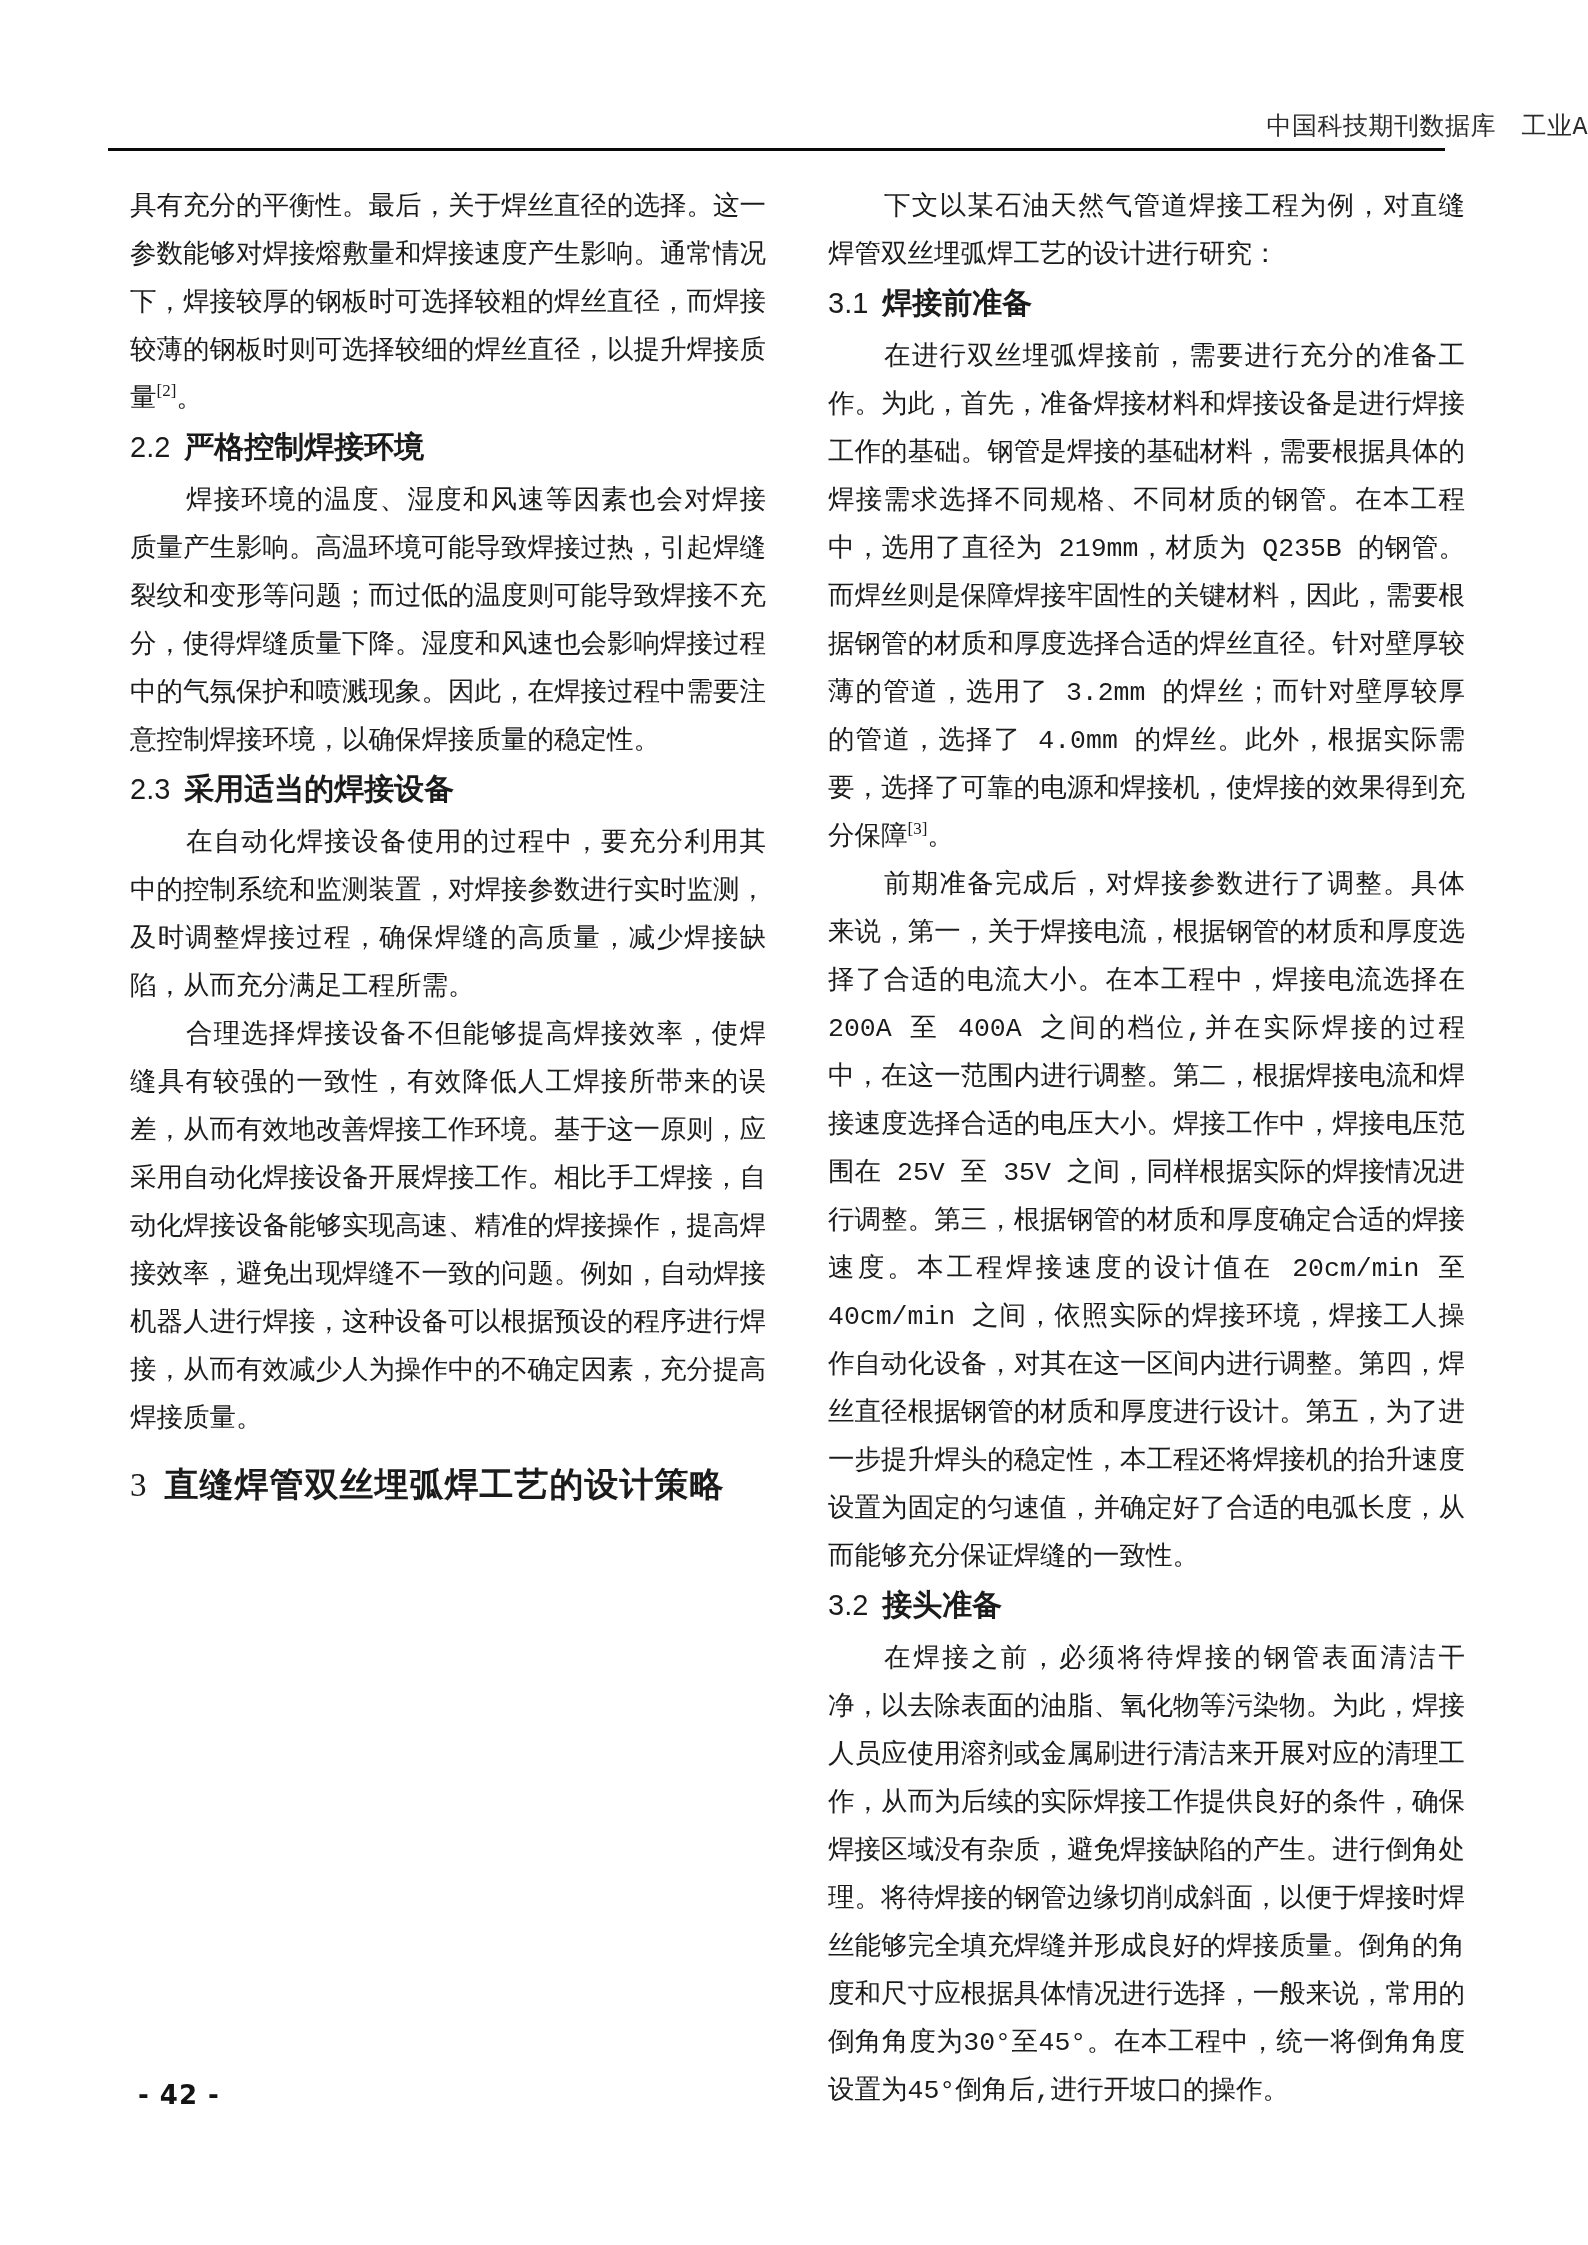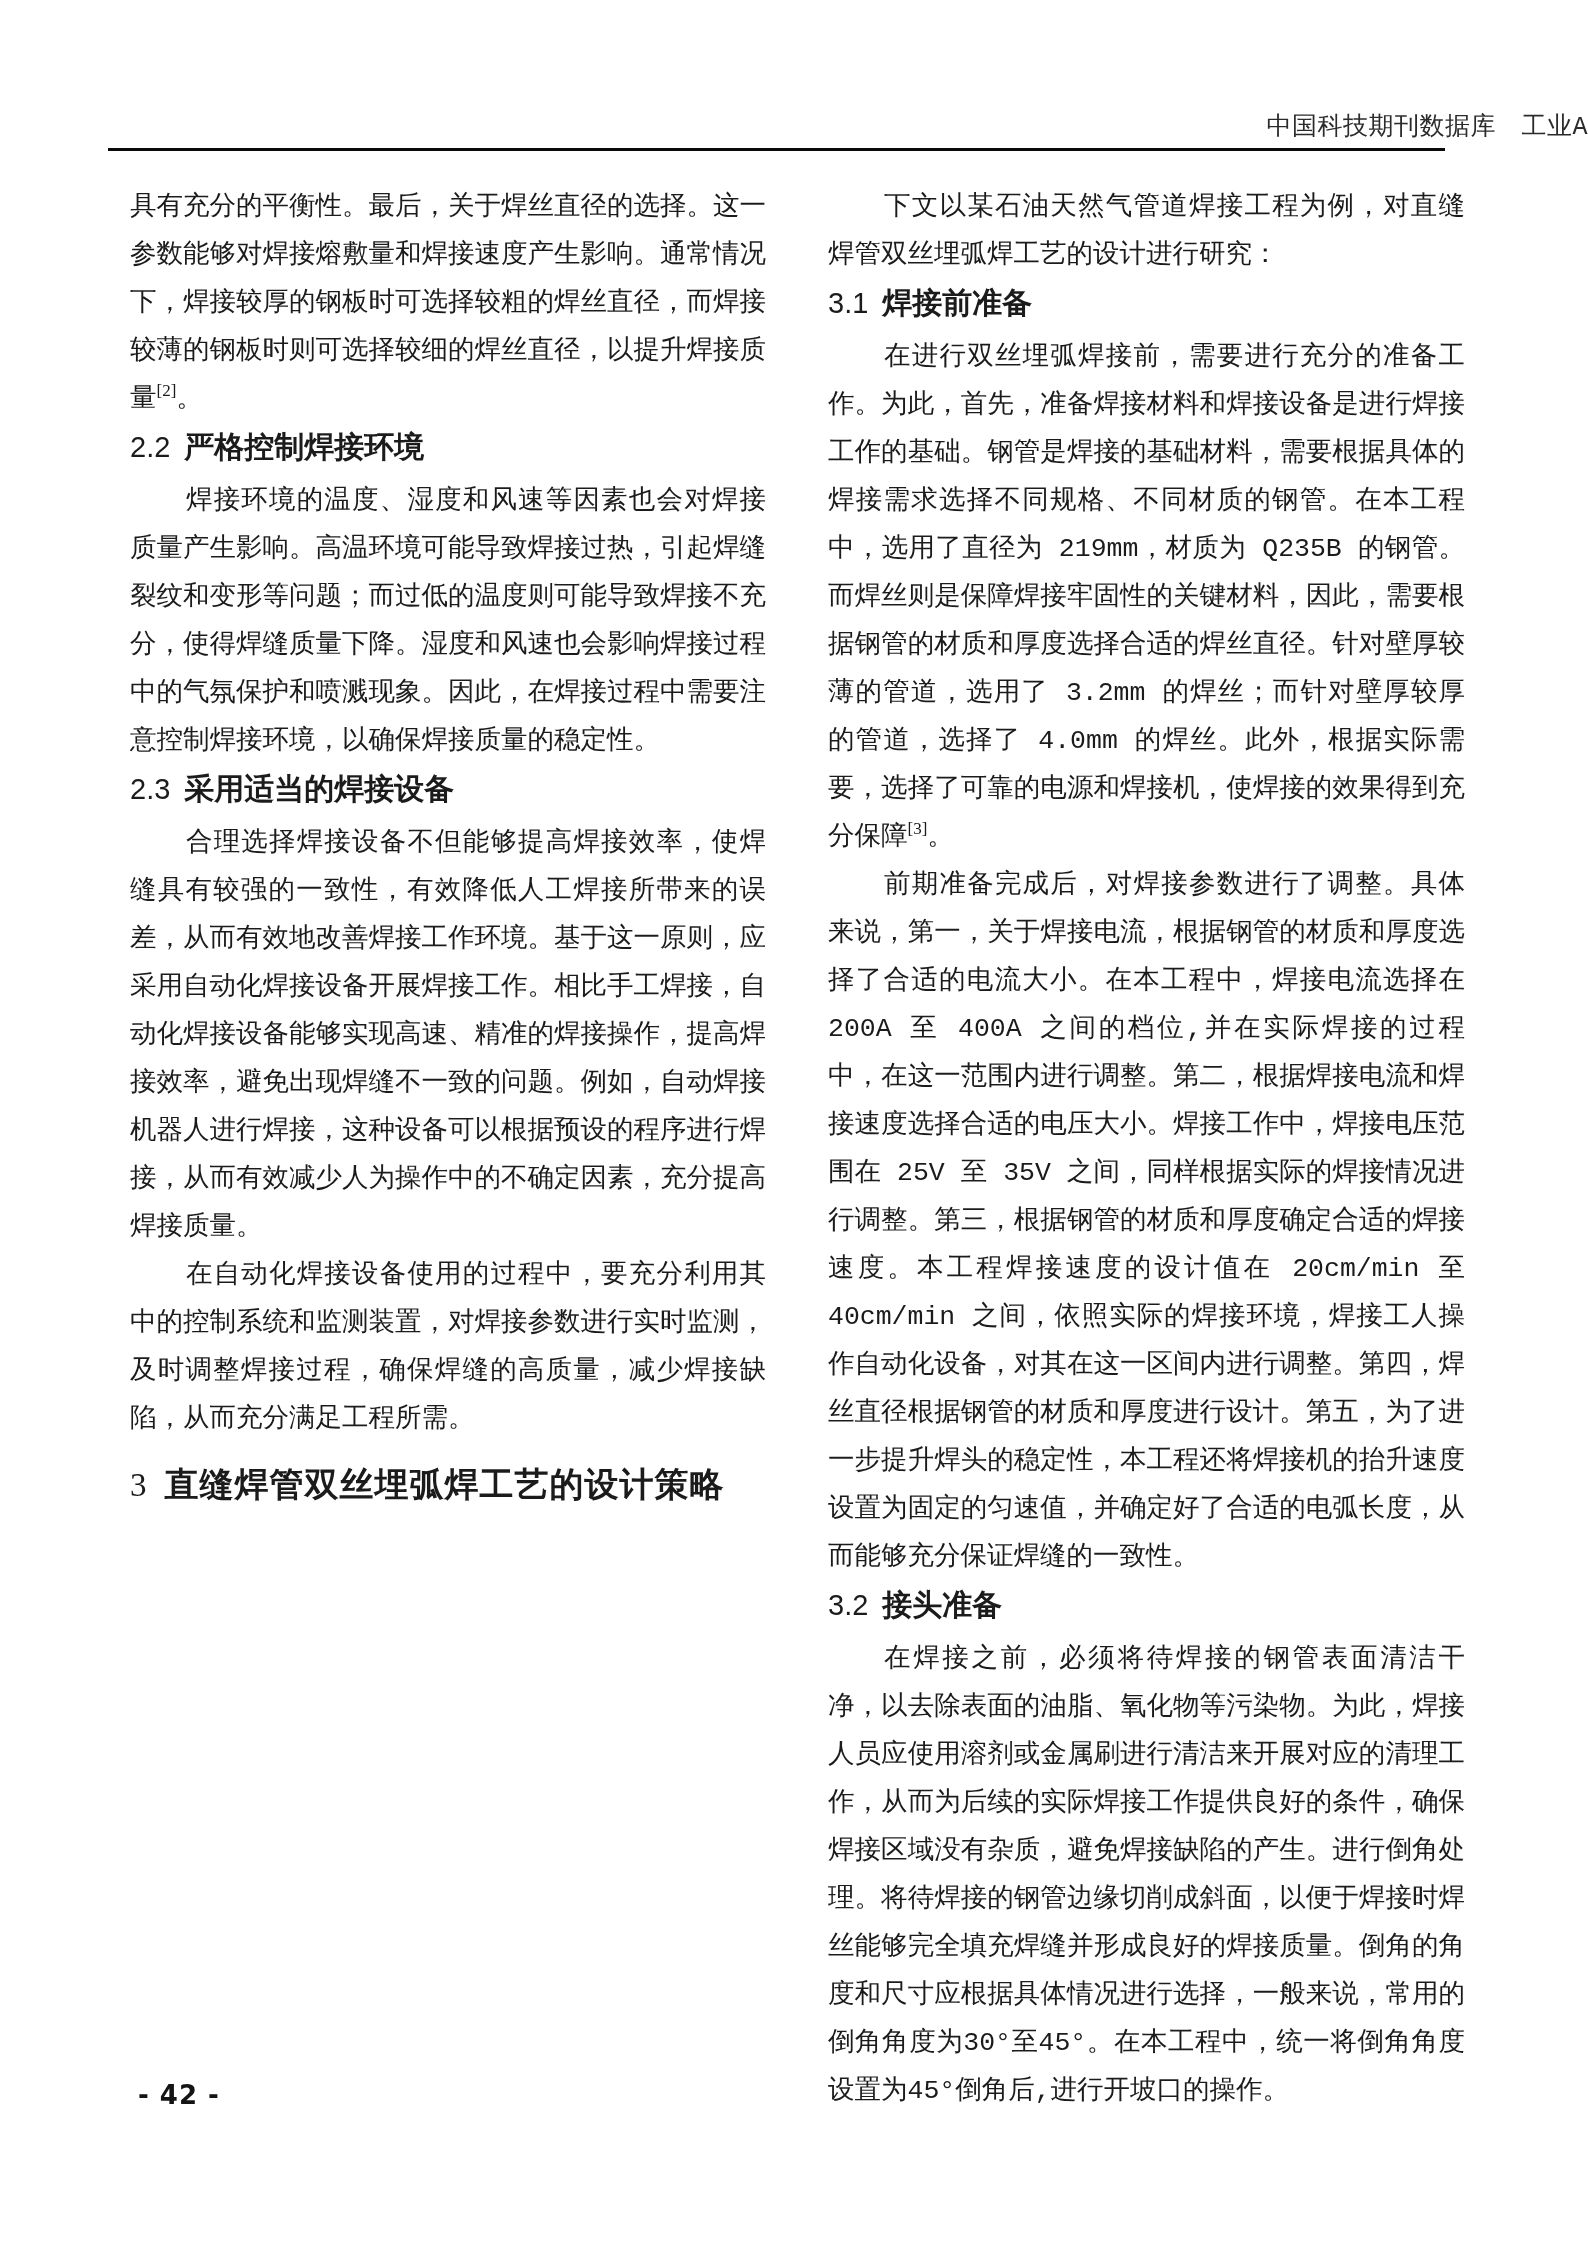--- a/index.html
+++ b/index.html
@@ -58,22 +58,22 @@
 <div class="page">
 
   <div class="header-title">中国科技期刊数据库　工业A</div>
   <div class="header-rule"></div>
 
   <div class="col col-left">
     <p class="body-p noindent"><span>具有充分的平衡性。最后，关于焊丝直径的选择。这一参数能够对焊接熔敷量和焊接速度产生影响。通常情况下，焊接较厚的钢板时可选择较粗的焊丝直径，而焊接较薄的钢板时则可选择较细的焊丝直径，以提升焊接质量</span><sup class="ref">[2]</sup><span>。</span></p>
     <div class="h2"><span class="h-num">2.2</span><span class="h-txt">严格控制焊接环境</span></div>
     <p class="body-p">焊接环境的温度、湿度和风速等因素也会对焊接质量产生影响。高温环境可能导致焊接过热，引起焊缝裂纹和变形等问题；而过低的温度则可能导致焊接不充分，使得焊缝质量下降。湿度和风速也会影响焊接过程中的气氛保护和喷溅现象。因此，在焊接过程中需要注意控制焊接环境，以确保焊接质量的稳定性。</p>
     <div class="h2"><span class="h-num">2.3</span><span class="h-txt">采用适当的焊接设备</span></div>
+    <p class="body-p">在自动化焊接设备使用的过程中，要充分利用其中的控制系统和监测装置，对焊接参数进行实时监测，及时调整焊接过程，确保焊缝的高质量，减少焊接缺陷，从而充分满足工程所需。</p>
     <p class="body-p">合理选择焊接设备不但能够提高焊接效率，使焊缝具有较强的一致性，有效降低人工焊接所带来的误差，从而有效地改善焊接工作环境。基于这一原则，应采用自动化焊接设备开展焊接工作。相比手工焊接，自动化焊接设备能够实现高速、精准的焊接操作，提高焊接效率，避免出现焊缝不一致的问题。例如，自动焊接机器人进行焊接，这种设备可以根据预设的程序进行焊接，从而有效减少人为操作中的不确定因素，充分提高焊接质量。</p>
-    <p class="body-p">在自动化焊接设备使用的过程中，要充分利用其中的控制系统和监测装置，对焊接参数进行实时监测，及时调整焊接过程，确保焊缝的高质量，减少焊接缺陷，从而充分满足工程所需。</p>
     <div class="h1"><span class="h-num">3</span><span class="h-txt">直缝焊管双丝埋弧焊工艺的设计策略</span></div>
   </div>
 
   <div class="col col-right">
     <p class="body-p">下文以某石油天然气管道焊接工程为例，对直缝焊管双丝埋弧焊工艺的设计进行研究：</p>
     <div class="h2"><span class="h-num">3.1</span><span class="h-txt">焊接前准备</span></div>
     <p class="body-p"><span>在进行双丝埋弧焊接前，需要进行充分的准备工作。为此，首先，准备焊接材料和焊接设备是进行焊接工作的基础。钢管是焊接的基础材料，需要根据具体的焊接需求选择不同规格、不同材质的钢管。在本工程中，选用了直径为 219mm，材质为 Q235B 的钢管。而焊丝则是保障焊接牢固性的关键材料，因此，需要根据钢管的材质和厚度选择合适的焊丝直径。针对壁厚较薄的管道，选用了 3.2mm 的焊丝；而针对壁厚较厚的管道，选择了 4.0mm 的焊丝。此外，根据实际需要，选择了可靠的电源和焊接机，使焊接的效果得到充分保障</span><sup class="ref">[3]</sup><span>。</span></p>
     <p class="body-p">前期准备完成后，对焊接参数进行了调整。具体来说，第一，关于焊接电流，根据钢管的材质和厚度选择了合适的电流大小。在本工程中，焊接电流选择在 200A 至 400A 之间的档位,并在实际焊接的过程中，在这一范围内进行调整。第二，根据焊接电流和焊接速度选择合适的电压大小。焊接工作中，焊接电压范围在 25V 至 35V 之间，同样根据实际的焊接情况进行调整。第三，根据钢管的材质和厚度确定合适的焊接速度。本工程焊接速度的设计值在 20cm/min 至 40cm/min 之间，依照实际的焊接环境，焊接工人操作自动化设备，对其在这一区间内进行调整。第四，焊丝直径根据钢管的材质和厚度进行设计。第五，为了进一步提升焊头的稳定性，本工程还将焊接机的抬升速度设置为固定的匀速值，并确定好了合适的电弧长度，从而能够充分保证焊缝的一致性。</p>
     <div class="h2"><span class="h-num">3.2</span><span class="h-txt">接头准备</span></div>
     <p class="body-p">在焊接之前，必须将待焊接的钢管表面清洁干净，以去除表面的油脂、氧化物等污染物。为此，焊接人员应使用溶剂或金属刷进行清洁来开展对应的清理工作，从而为后续的实际焊接工作提供良好的条件，确保焊接区域没有杂质，避免焊接缺陷的产生。进行倒角处理。将待焊接的钢管边缘切削成斜面，以便于焊接时焊丝能够完全填充焊缝并形成良好的焊接质量。倒角的角度和尺寸应根据具体情况进行选择，一般来说，常用的倒角角度为30°至45°。在本工程中，统一将倒角角度设置为45°倒角后,进行开坡口的操作。</p>

